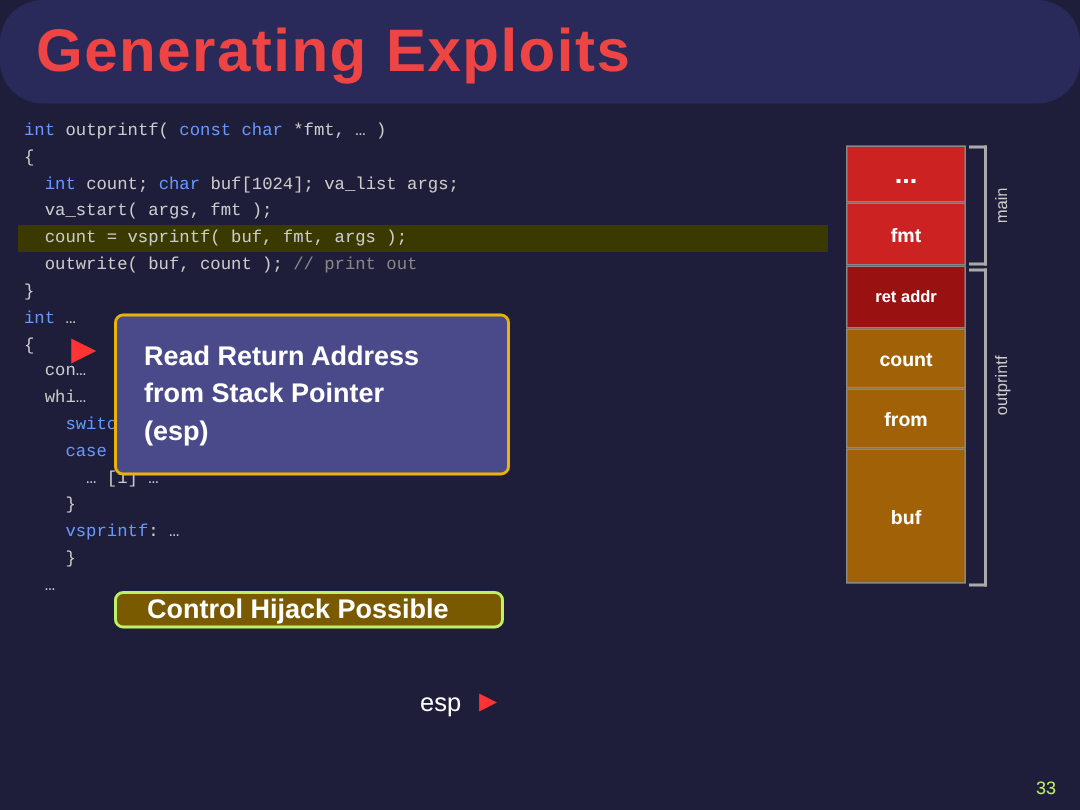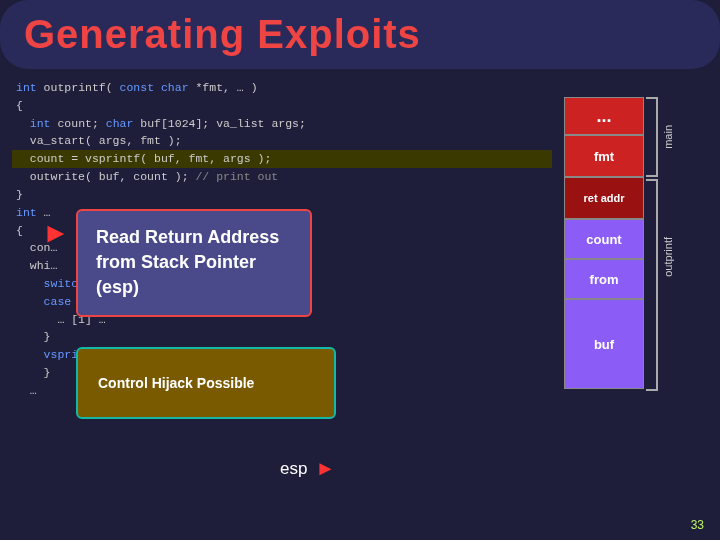--- a/index.html
+++ b/index.html
@@ -58,40 +58,40 @@
       display: block;
       margin-left: -4px;
       padding-left: 4px;
     }
     .code-block .str { color: #ffcc66; }
 
     .tooltip-box {
       position: absolute;
       background: #4a4a8a;
       color: #ffffff;
-      border: 2px solid #ef4444;
+      border: 2px solid #eab308;
       border-radius: 6px;
       padding: 14px 18px;
       font-size: 18px;
       font-weight: bold;
       line-height: 1.4;
       top: 130px;
       left: 60px;
-      width: 236px;
+      width: 264px;
       z-index: 10;
     }
 
     .hijack-box {
       position: absolute;
       background: #7a5a00;
       color: #ffffff;
-      border: 2px solid #14b8a6;
+      border: 2px solid #bef264;
       border-radius: 6px;
-      padding: 26px 20px;
-      font-size: 14px;
+      padding: 0 20px;
+      font-size: 18px;
       font-weight: bold;
       bottom: 120px;
       left: 60px;
       width: 260px;
       z-index: 10;
     }
 
     .arrow-right {
       position: absolute;
       left: 26px;
@@ -107,21 +107,21 @@
       align-items: center;
       justify-content: center;
       font-family: Arial, sans-serif;
       font-weight: bold;
       font-size: 13px;
       color: #ffffff;
     }
 
     .cell-red { background: #cc2222; }
     .cell-dark-red { background: #991111; }
-    .cell-gray { background: #8b5cf6; }
+    .cell-gray { background: #a16207; }
 
     .esp-label {
       position: absolute;
       bottom: 60px;
       left: 280px;
       color: #ffffff;
       font-size: 16px;
       font-weight: bold;
       font-family: Arial, sans-serif;
       display: flex;

